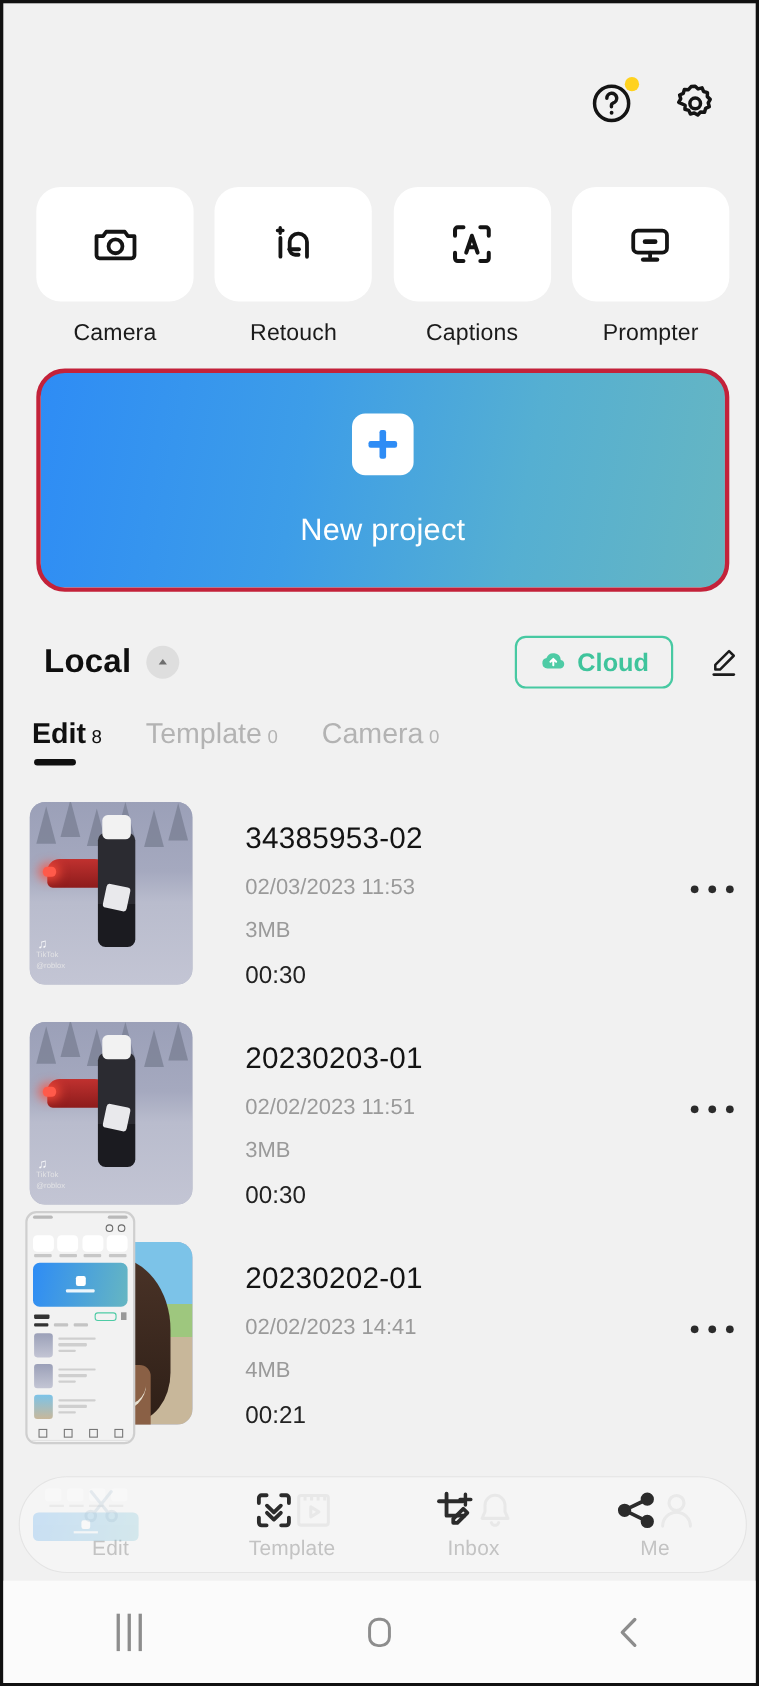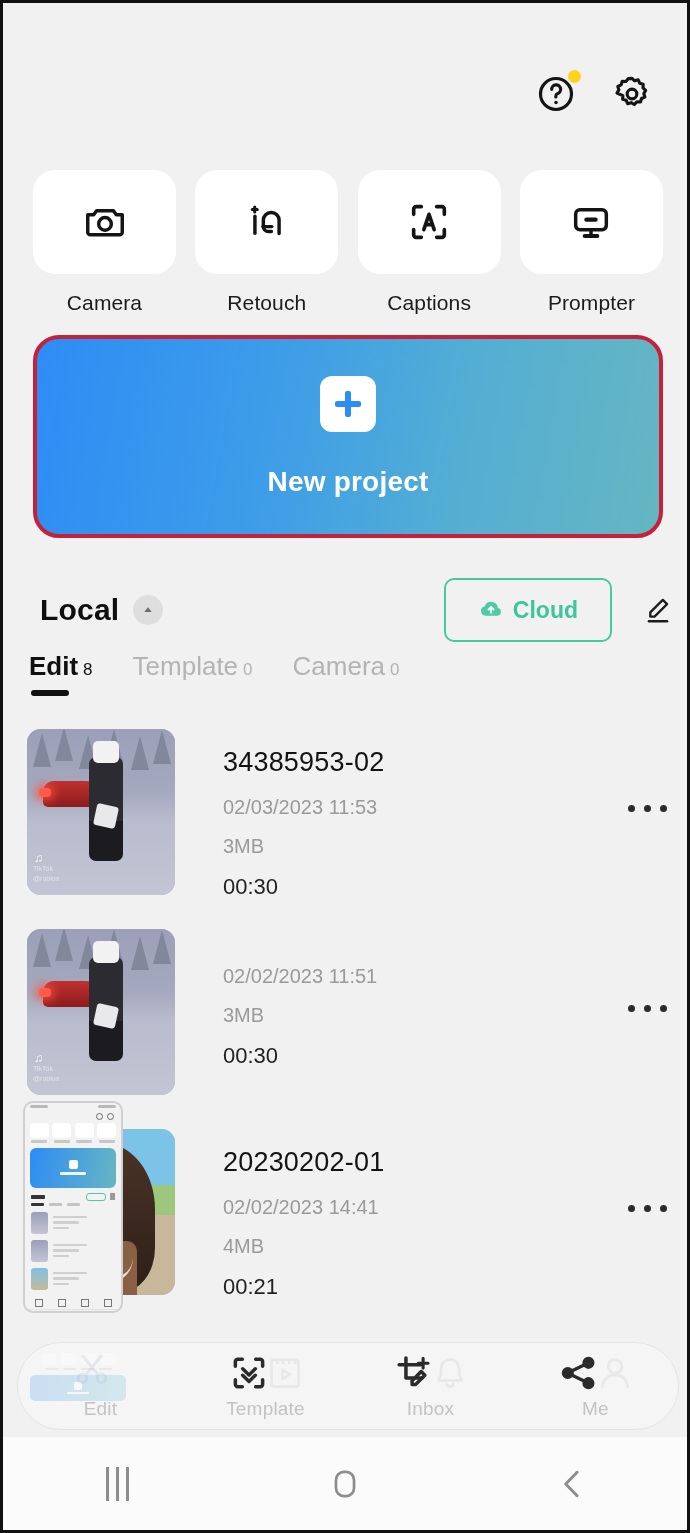--- a/index.html
+++ b/index.html
@@ -60,36 +60,36 @@
     width: 56px; height: 56px; background: #ffffff;
     border-radius: 12px;
     display: flex; align-items: center; justify-content: center;
   }
   .plus-box::before, .plus-box::after {
     content:""; position: absolute; background: #2E8CF5; border-radius: 2px;
   }
   .plus-h { width: 26px; height: 6px; background: #2E8CF5; border-radius: 2px; position: absolute; }
   .plus-v { width: 6px; height: 26px; background: #2E8CF5; border-radius: 2px; position: absolute; }
   .np-label {
-    margin-top: 34px; font-size: 28px; font-weight: bold; color: #ffffff; letter-spacing: .2px;
+    margin-top: 34px; font-size: 28px; font-weight: normal; color: #ffffff; letter-spacing: .2px;
   }
 
   
   .local-row {
     position: absolute; left: 37px; top: 575px; width: 638px;
     display: flex; align-items: center;
   }
   .local-title { font-size: 30px; font-weight: bold; color: #0f0f0f; letter-spacing: .2px; }
   .collapse-chip {
     margin-left: 14px; width: 30px; height: 30px; border-radius: 50%;
     background: #dedede; display: flex; align-items: center; justify-content: center;
     cursor: pointer;
   }
   .cloud-btn {
-    margin-left: auto; height: 64px; padding: 0 32px;
+    margin-left: auto; height: 48px; padding: 0 20px;
     border: 2px solid #47C9A2; border-radius: 10px;
     background: transparent;
     display: flex; align-items: center; gap: 9px;
     cursor: pointer;
   }
   .cloud-label { font-size: 23px; font-weight: bold; color: #3FC49C; }
   .pencil-btn {
     margin-left: 26px; width: 40px; height: 40px;
     display: flex; align-items: center; justify-content: center; cursor: pointer;
   }
@@ -406,20 +406,21 @@
           <span class="tree" style="left:78px; top:0px;"></span>
           <span class="tree" style="left:104px;top:7px;"></span>
           <span class="tree" style="left:126px;top:1px;"></span>
           <span class="car"></span>
           <span class="avatar"></span>
         </div>
         <span class="tt-mark">♫</span>
         <span class="tt-sub">TikTok<br>@roblox</span>
       </div>
       <div class="proj-meta">
+        <div class="p-title">20230203-01</div>
         <div class="p-date">02/02/2023 11:51</div>
         <div class="p-size">3MB</div>
         <div class="p-dur">00:30</div>
       </div>
       <div class="more-btn">
           <i></i>
           <i></i>
           <i></i>
         </div>
     </div>

